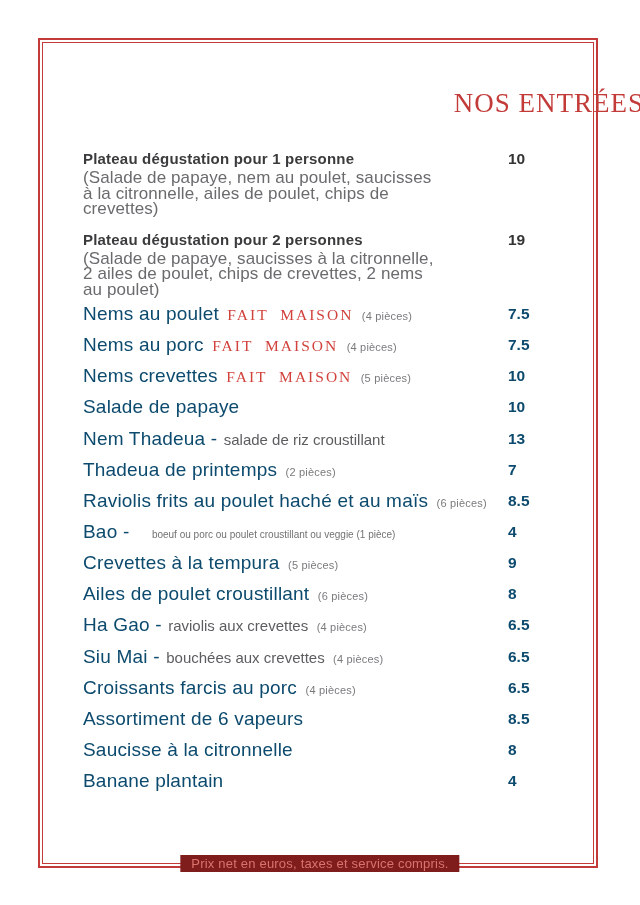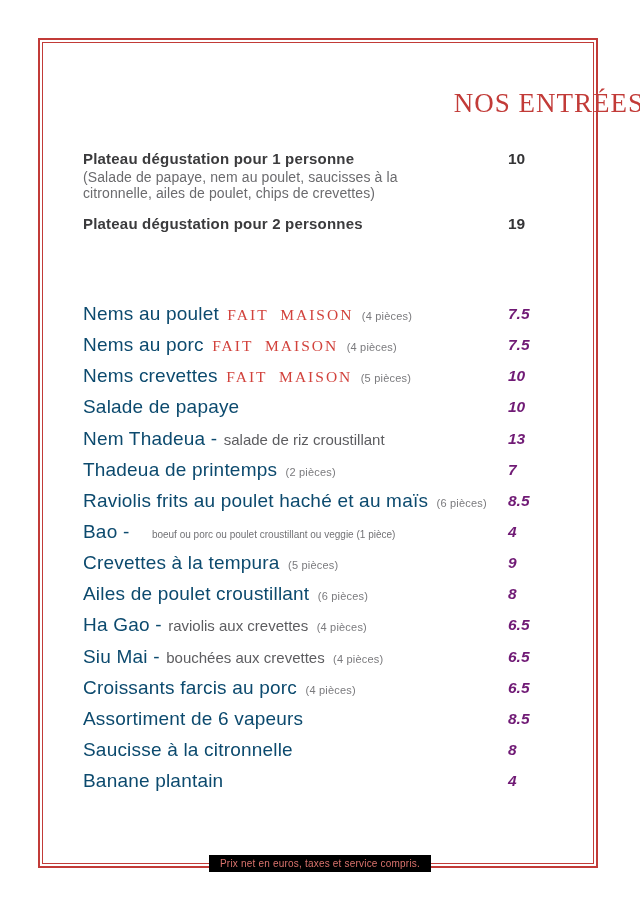--- a/index.html
+++ b/index.html
@@ -28,21 +28,21 @@
   }
 
   
   .featured { position: absolute; left: 83px; top: 150px; width: 474px; }
   .featured-item { position: relative; margin-bottom: 14px; }
   .f-name {
     display: block; font-size: 15px; font-weight: 700; color: #3b3b3d;
     letter-spacing: 0.2px; line-height: 17px; margin-bottom: 3px;
   }
   .f-desc {
-    display: block; font-size: 14px; font-weight: 400; color: #6b6b6e;
+    display: block; font-size: 17px; font-weight: 400; color: #6b6b6e;
     max-width: 362px; line-height: 15.5px; letter-spacing: 0.1px;
   }
   .f-price {
     position: absolute; left: 425px; top: 0;
     font-size: 15.5px; font-weight: 700; color: #343436;
   }
 
   
   .menu { position: absolute; left: 83px; top: 298px; width: 474px; }
   .menu-row { position: relative; height: 31.15px; line-height: 31.15px; white-space: nowrap; }
@@ -50,28 +50,28 @@
   .item-badge {
     font-family: "Liberation Serif", serif; font-weight: 400;
     font-size: 15.5px; color: var(--accent-red);
     letter-spacing: 2px; word-spacing: 6px; margin-left: 4px;
   }
   .item-detail { font-size: 15px; font-weight: 400; color: #5d5d60; margin-left: 2px; }
   .item-detail-small { font-size: 10px; font-weight: 400; color: #727275; margin-left: 18px; }
   .item-pieces { font-size: 11px; font-weight: 400; color: #7a7a7d; margin-left: 4px; letter-spacing: 0.2px; }
   .item-price {
     position: absolute; left: 425px; top: 0;
-    font-size: 15.5px; font-weight: 700; color: #701a75; font-style: italic;
+    font-size: 15.5px; font-weight: 700; color: #0c4a6e;
   }
 
   
   .footer-note {
     position: absolute; top: 855px; left: 50%; transform: translateX(-50%);
-    background: #000000; padding: 0 11px; z-index: 5;
-    font-size: 10px; color: var(--footer-red); letter-spacing: 0.2px;
+    background: #7f1d1d; padding: 0 11px; z-index: 5;
+    font-size: 13px; color: var(--footer-red); letter-spacing: 0.2px;
     line-height: 17px; white-space: nowrap;
   }
 </style>
 </head>
 <body style="--border-red: #c23b38; --title-red: #c23b38; --accent-red: #d2423c; --footer-red: #da736d;">
 
 <div class="page">
 
   <div class="frame-outer">
     <div class="frame-inner"></div>
@@ -81,20 +81,21 @@
 
   <section class="featured">
   <div class="featured-item">
     <span class="f-name">Plateau dégustation pour 1 personne</span>
     <span class="f-desc">(Salade de papaye, nem au poulet, saucisses à la citronnelle, ailes de poulet, chips de crevettes)</span>
     <span class="f-price">10</span>
   </div>
 
   <div class="featured-item">
     <span class="f-name">Plateau dégustation pour 2 personnes</span>
+    <span class="f-desc">(Salade de papaye, saucisses à la citronnelle, 2 ailes de poulet, chips de crevettes, 2 nems au poulet)</span>
     <span class="f-price">19</span>
   </div>
 </section>
 
   <section class="menu">
   <div class="menu-row">
     <span class="item-name">Nems au poulet</span>
     <span class="item-badge">FAIT MAISON</span>
     
     

